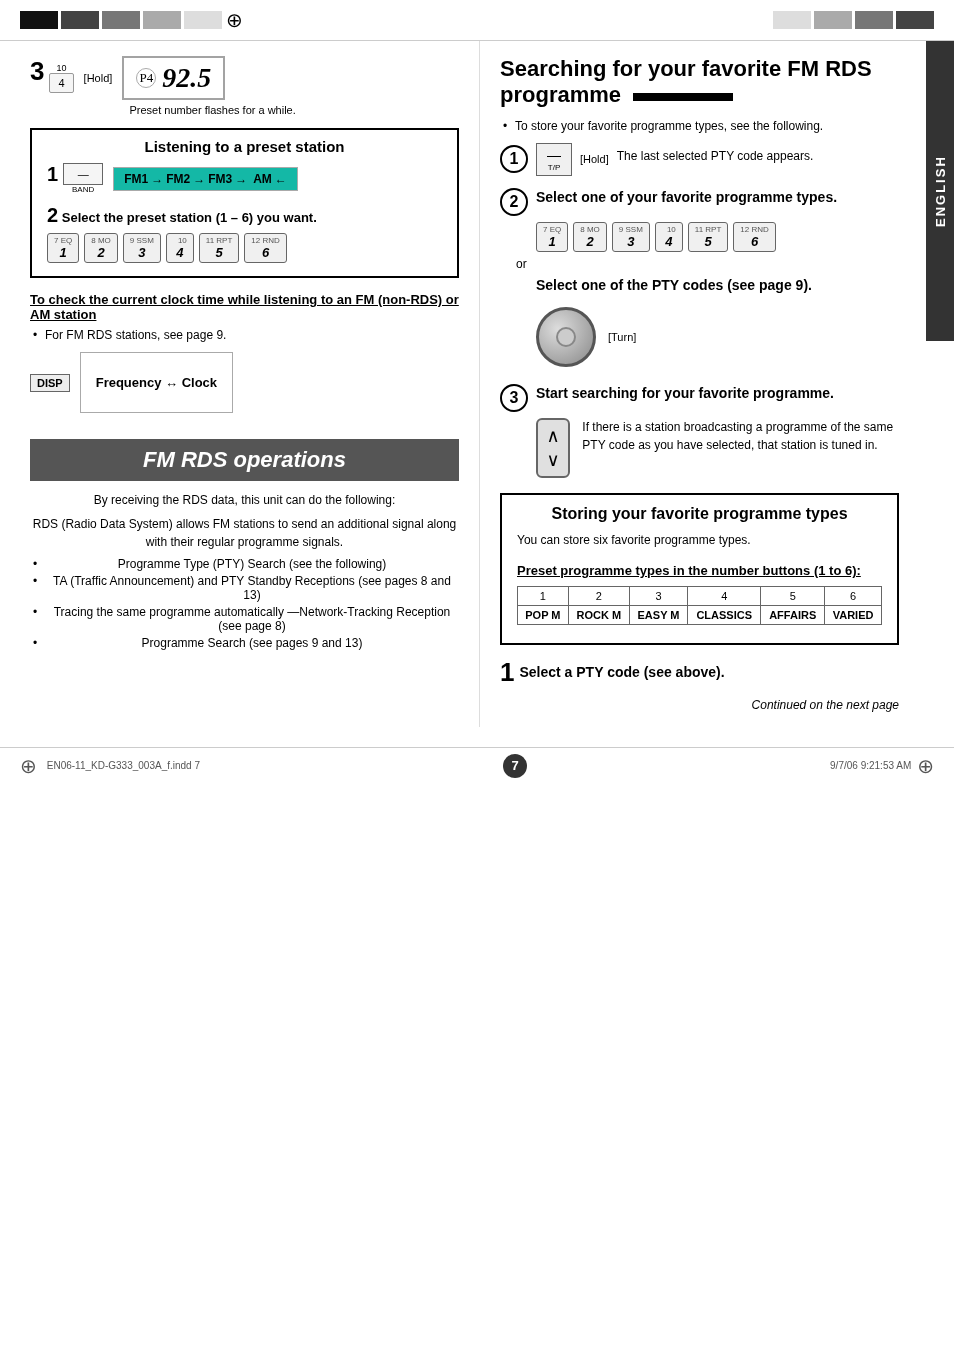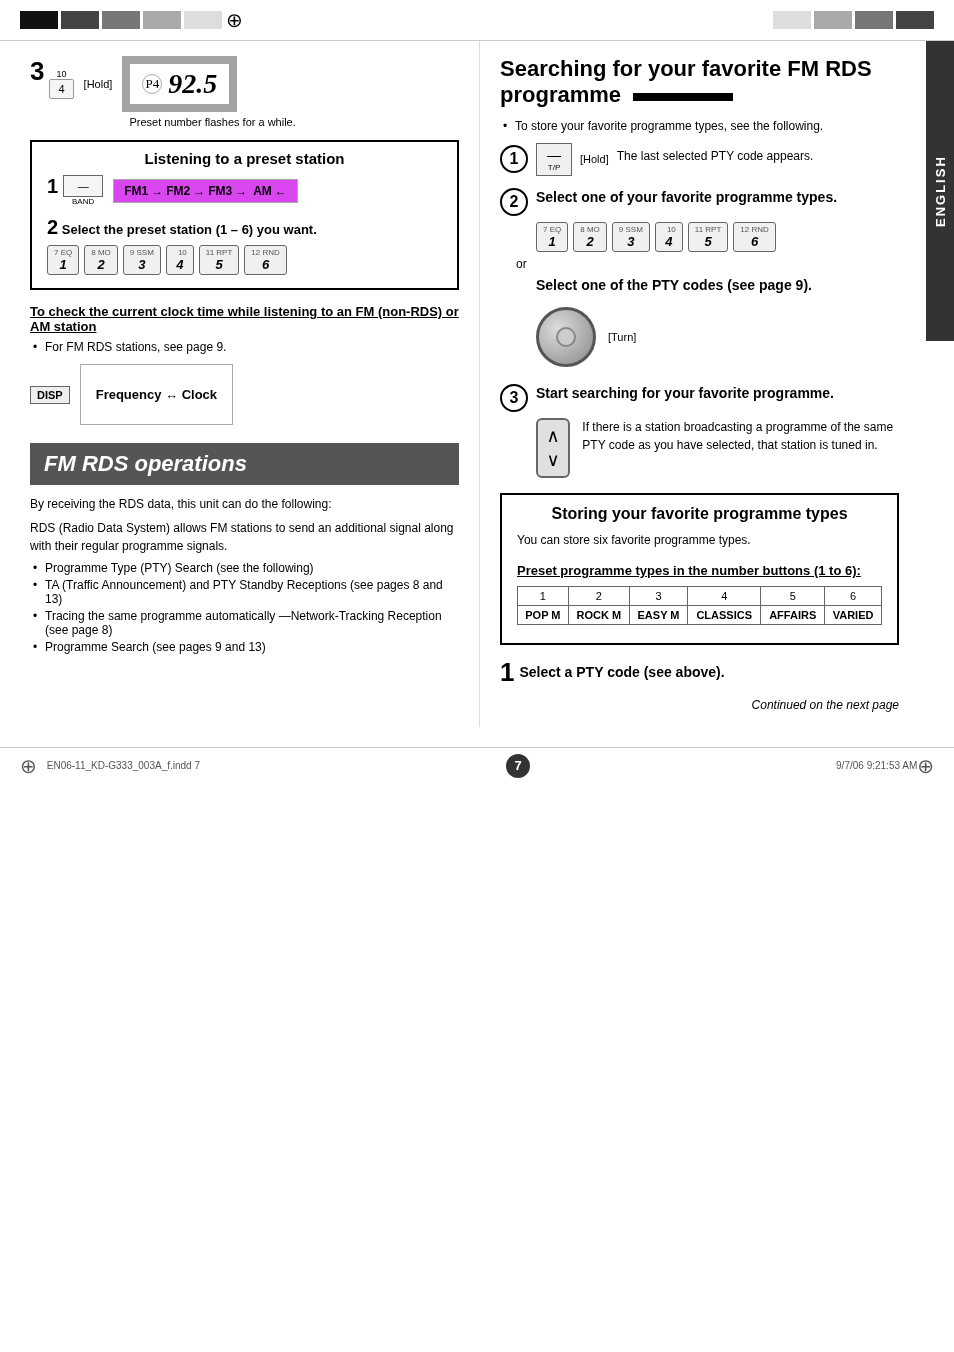--- a/index.html
+++ b/index.html
@@ -126,21 +126,21 @@
       border: 1px solid #999;
       padding: 3px 8px;
       font-size: 11px;
       background: #f5f5f5;
       border-radius: 2px;
     }
     .hold-label {
       font-size: 11px;
     }
     .freq-display {
-      border: 8px solid #a3a3a3;
+      border: 2px solid #a3a3a3;
       padding: 4px 12px;
       font-size: 28px;
       font-weight: bold;
       font-style: italic;
       font-family: 'Times New Roman', serif;
       display: inline-flex;
       align-items: center;
       gap: 6px;
       background: #fff;
     }
@@ -194,21 +194,21 @@
 
     
     .fm-flow {
       display: inline-flex;
       align-items: center;
       gap: 3px;
       font-size: 12px;
       font-weight: bold;
       border: 1px solid #aaa;
       padding: 4px 10px;
-      background: #d946ef;
+      background: #14b8a6;
     }
     .arrow {
       font-size: 12px;
     }
 
     
     .step2-text {
       font-size: 13px;
       font-weight: bold;
       margin-bottom: 6px;
@@ -254,21 +254,22 @@
       border: 1px solid #aaa;
       padding: 22px 15px;
       font-size: 13px;
       font-weight: bold;
       display: inline-block;
       margin-left: 10px;
     }
 
     
     .fmrds-section {
-      margin-top: 18px;
+      margin-top: 26px;
+      text-align: center;
     }
     .fmrds-title-box {
       background: #555;
       color: #fff;
       padding: 8px 14px;
       margin-bottom: 10px;
     }
     .fmrds-title {
       font-size: 22px;
       font-weight: bold;
@@ -705,17 +706,17 @@
   </div>
 
 </div>
 
 <div class="bottom-bar">
   <div style="display:flex; align-items:center; gap:10px;">
     <span class="compass-symbol">⊕</span>
     <span>EN06-11_KD-G333_003A_f.indd   7</span>
   </div>
   <div class="page-num-circle">7</div>
-  <div style="display:flex; align-items:center; gap:0;">
+  <div style="display:flex; align-items:center; gap:6px;">
     <span>9/7/06   9:21:53 AM</span>
     <span class="compass-symbol">⊕</span>
   </div>
 </div>
 
 </body></html>

